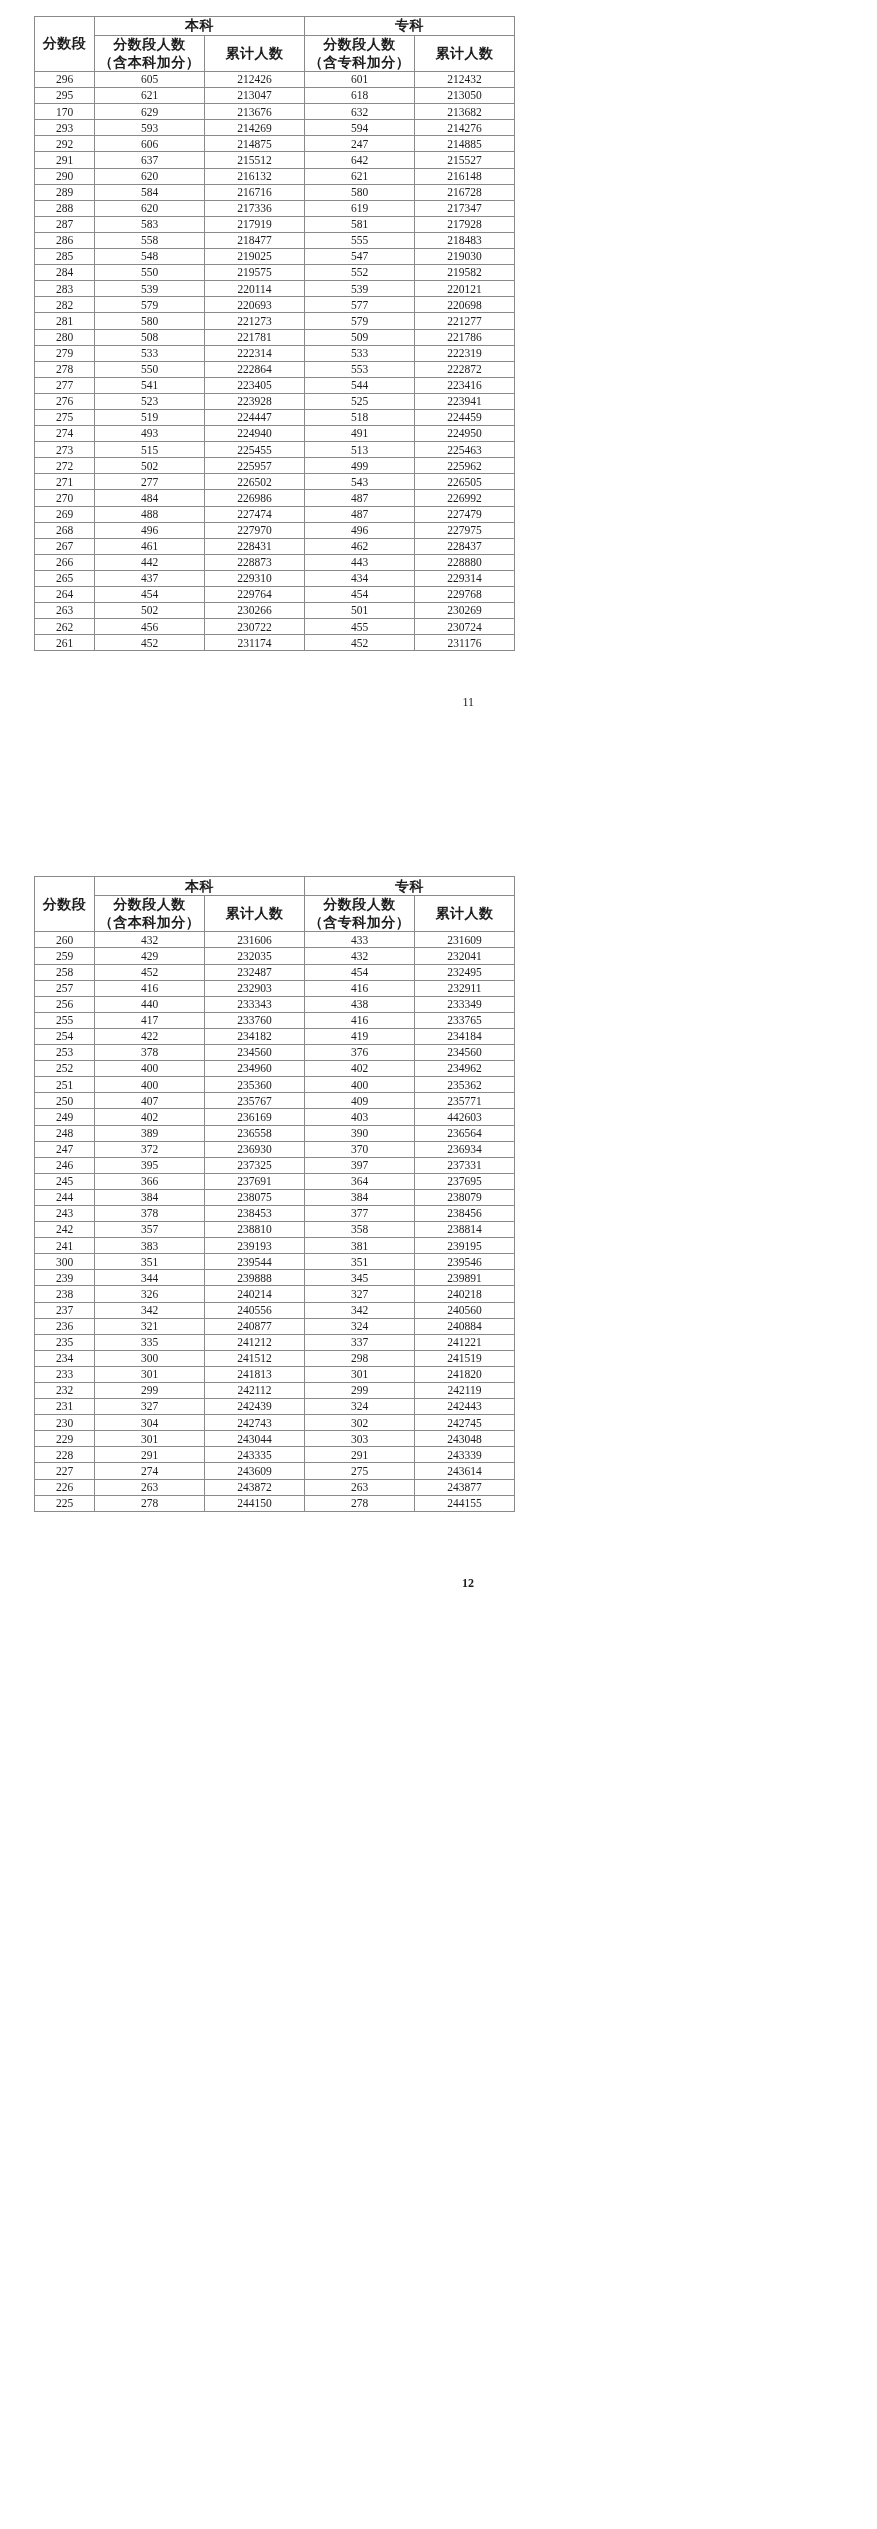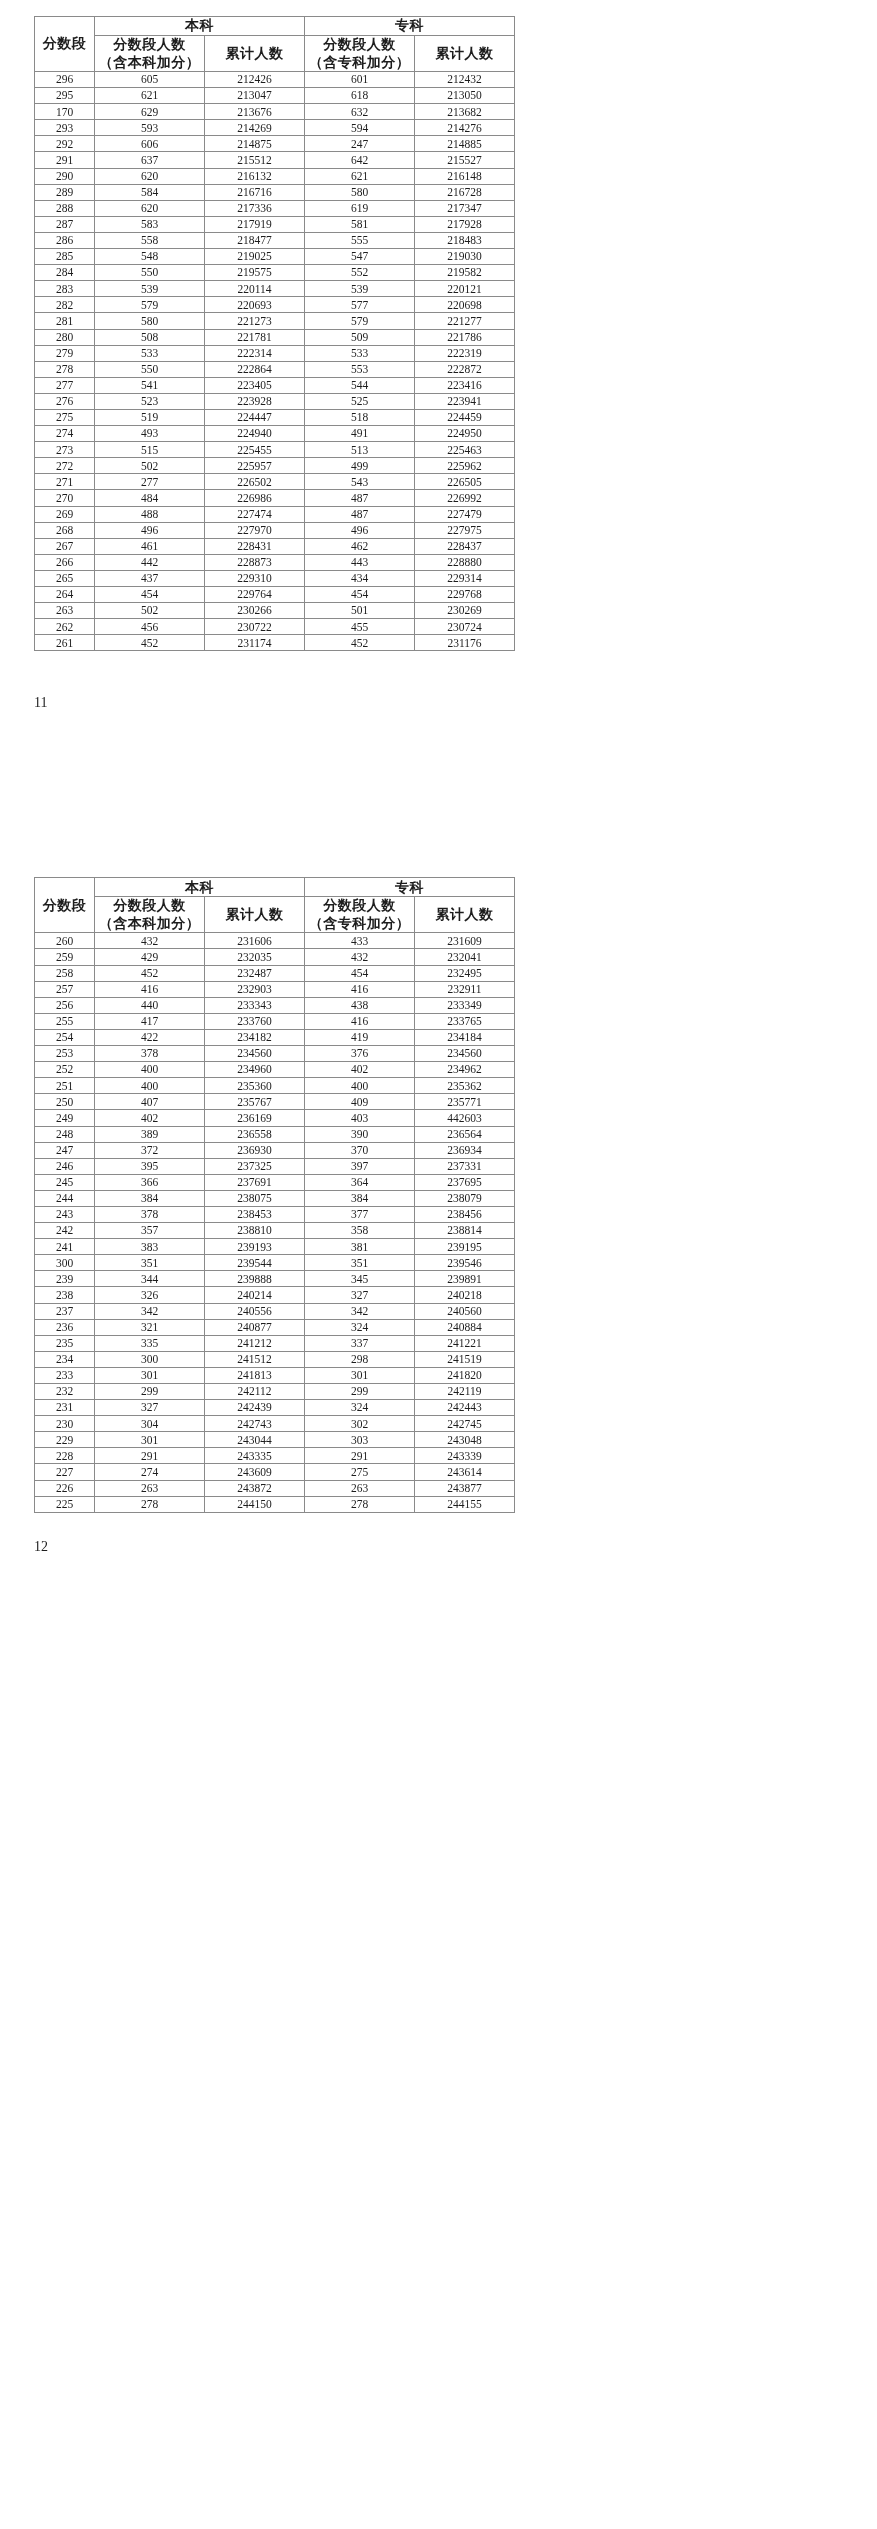--- a/index.html
+++ b/index.html
@@ -59,29 +59,29 @@
     height: 15.1px;
     font-size: 11.5px;
     font-family: "Liberation Serif", "DejaVu Serif", serif;
   }
   col.c-score  { width: 60px; }
   col.c-count  { width: 110px; }
   col.c-cum    { width: 100px; }
   col.c-count2 { width: 110px; }
   col.c-cum2   { width: 100px; }
   .page-number {
-    text-align: left;
-    font-size: 14px;
+    text-align: right;
+    font-size: 12px;
     font-family: "Liberation Serif", "DejaVu Serif", serif;
     color: #1d1d1d;
     width: 440px;
     margin-left: 34px;
   }
   .pn-1 { margin-top: 44px; }
-  .pn-2 { margin-top: 26px; }
+  .pn-2 { margin-top: 64px; font-weight: bold; }
   .tail-space { height: 40px; }
 </style>
 </head>
 <body>
 
 <div class="page page-1">
   <div class="table-wrap">
     <table class="score-table">
       <colgroup>
         <col class="c-score">

